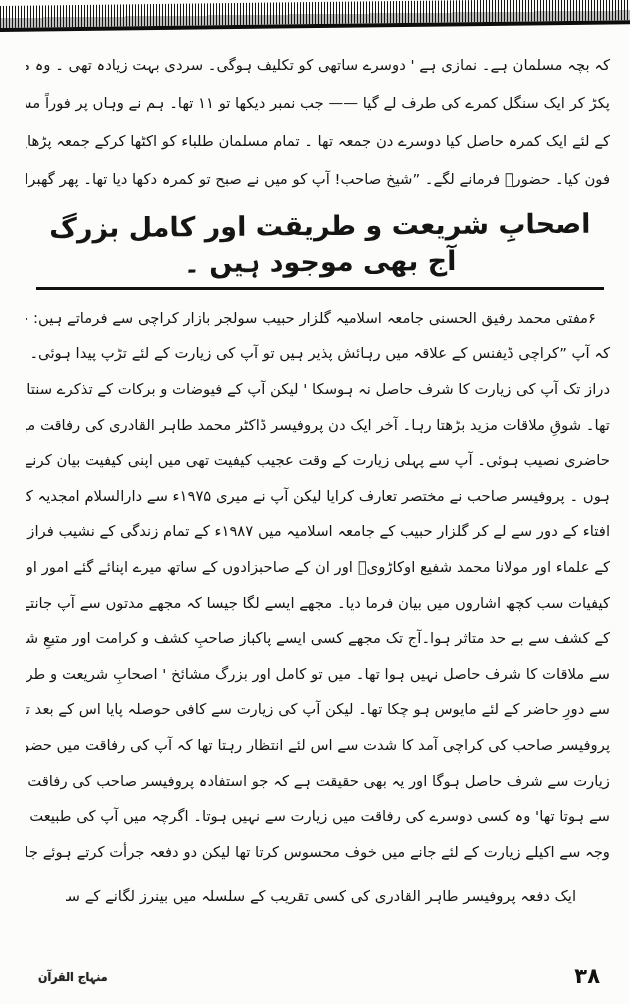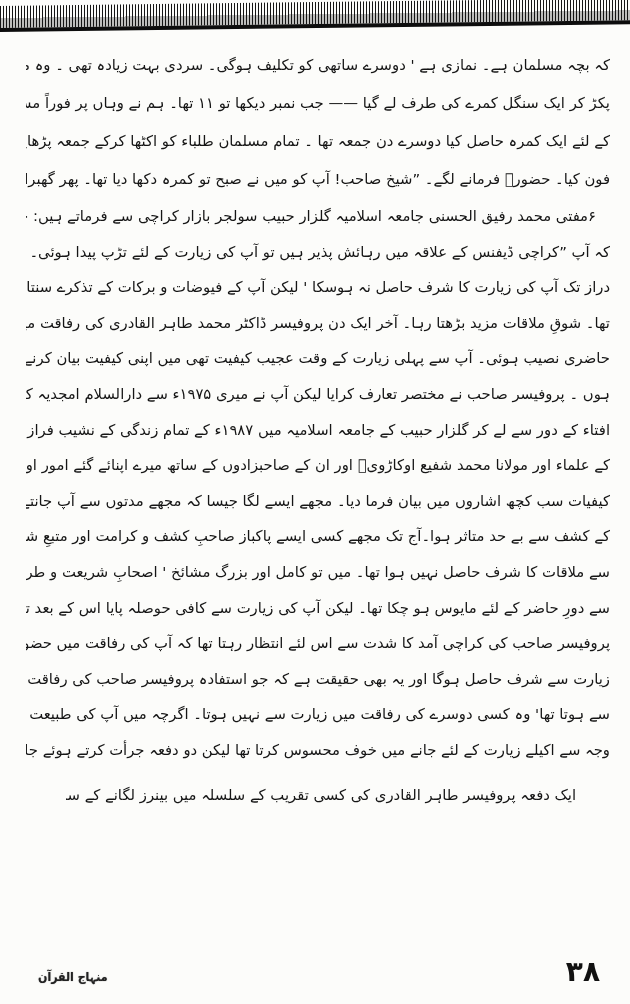--- a/index.html
+++ b/index.html
@@ -64,39 +64,42 @@
   .footer-logo{
     position:absolute;left:38px;bottom:20px;
     font-size:11px;font-weight:bold;
     color:#222;
     transform:scaleY(1.1);
     letter-spacing:-.5px;
     text-shadow:0 0 1px rgba(0,0,0,.55);
   }
   .page-number{
     position:absolute;right:30px;bottom:16px;
-    font-size:28px;font-weight:bold;color:#111;
+    font-size:21px;font-weight:bold;color:#111;
   }
 </style>
 </head>
 <body>
 
 <div class="page">
 
   <div class="top-band"></div>
 
   <div class="content">
 
     <div class="para intro">
       <div class="line">کہ بچہ مسلمان ہے۔ نمازی ہے ' دوسرے ساتھی کو تکلیف ہوگی۔ سردی بہت زیادہ تھی ۔ وہ میرا ہاتھ</div>
       <div class="line">پکڑ کر ایک سنگل کمرے کی طرف لے گیا —— جب نمبر دیکھا تو ۱۱ تھا۔ ہم نے وہاں پر فوراً مسجد</div>
       <div class="line">کے لئے ایک کمرہ حاصل کیا دوسرے دن جمعہ تھا ۔ تمام مسلمان طلباء کو اکٹھا کرکے جمعہ پڑھایا۔ پھر حضورؒ کو</div>
       <div class="line">فون کیا۔ حضورؒ فرمانے لگے۔ ”شیخ صاحب! آپ کو میں نے صبح تو کمرہ دکھا دیا تھا۔ پھر گھبراتے کیوں تھے“۔</div>
     </div>
 
+    <div class="heading h1">
+      <span class="heading-text">اصحابِ شریعت و طریقت اور کامل بزرگ آج بھی موجود ہیں ۔</span>
+    </div>
 
     <div class="para main">
       <div class="line indent-first">۶مفتی محمد رفیق الحسنی جامعہ اسلامیہ گلزار حبیب سولجر بازار کراچی سے فرماتے ہیں: جب مجھے پتہ چلا</div>
       <div class="line">کہ آپ ”کراچی ڈیفنس کے علاقہ میں رہائش پذیر ہیں تو آپ کی زیارت کے لئے تڑپ پیدا ہوئی۔ عرصہ</div>
       <div class="line">دراز تک آپ کی زیارت کا شرف حاصل نہ ہوسکا ' لیکن آپ کے فیوضات و برکات کے تذکرے سنتا رہتا</div>
       <div class="line">تھا۔ شوقِ ملاقات مزید بڑھتا رہا۔ آخر ایک دن پروفیسر ڈاکٹر محمد طاہر القادری کی رفاقت میں آپ کے مکان پر</div>
       <div class="line">حاضری نصیب ہوئی۔ آپ سے پہلی زیارت کے وقت عجیب کیفیت تھی میں اپنی کیفیت بیان کرنے سے قاصر</div>
       <div class="line">ہوں ۔ پروفیسر صاحب نے مختصر تعارف کرایا لیکن آپ نے میری ۱۹۷۵ء سے دارالسلام امجدیہ کی تدریس و</div>
       <div class="line">افتاء کے دور سے لے کر گلزار حبیب کے جامعہ اسلامیہ میں ۱۹۸۷ء کے تمام زندگی کے نشیب فراز اور امجدیہ</div>
       <div class="line">کے علماء اور مولانا محمد شفیع اوکاڑویؒ اور ان کے صاحبزادوں کے ساتھ میرے اپنائے گئے امور اور</div>

